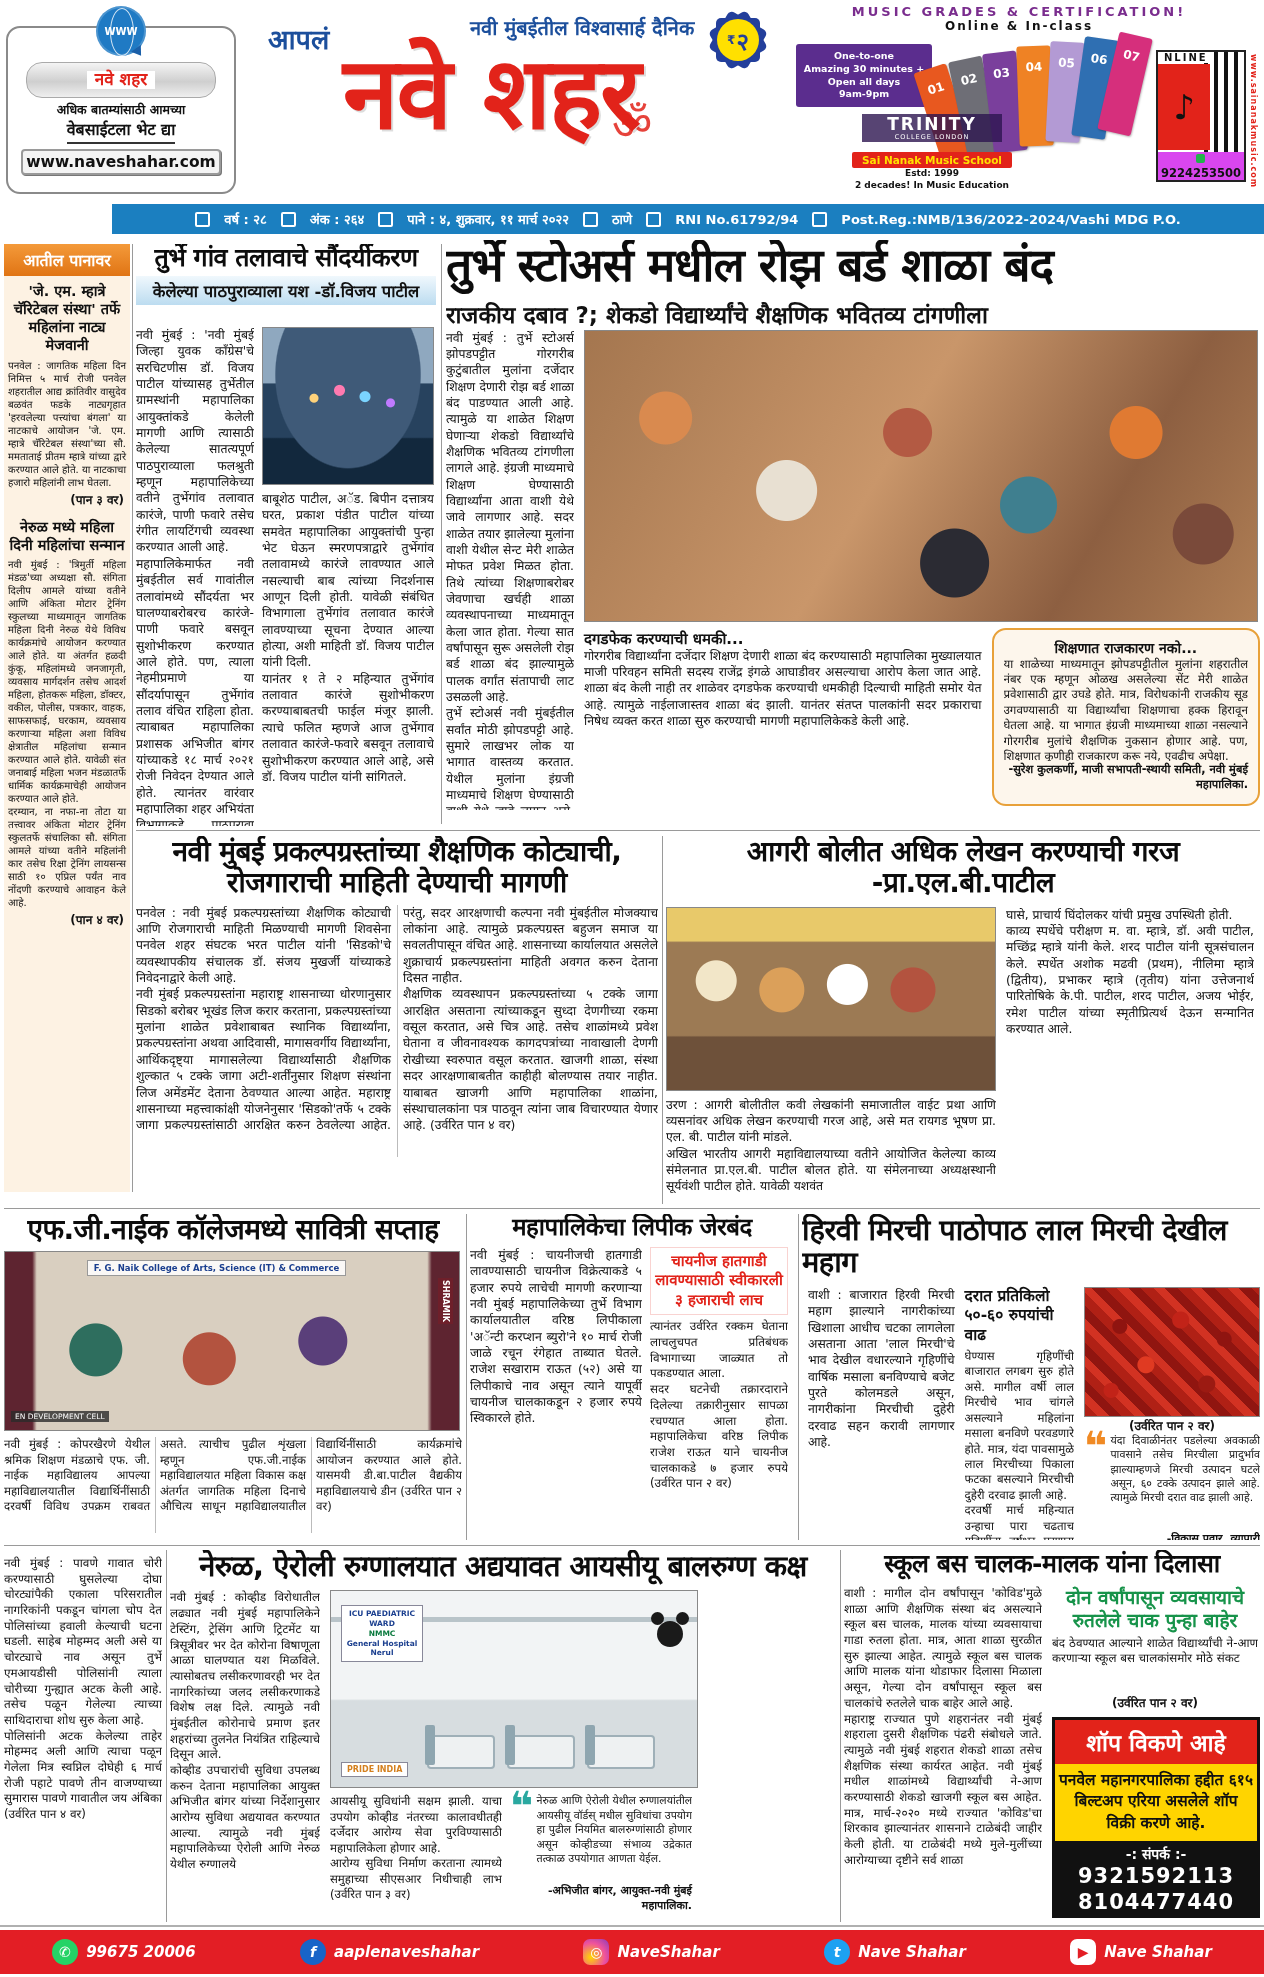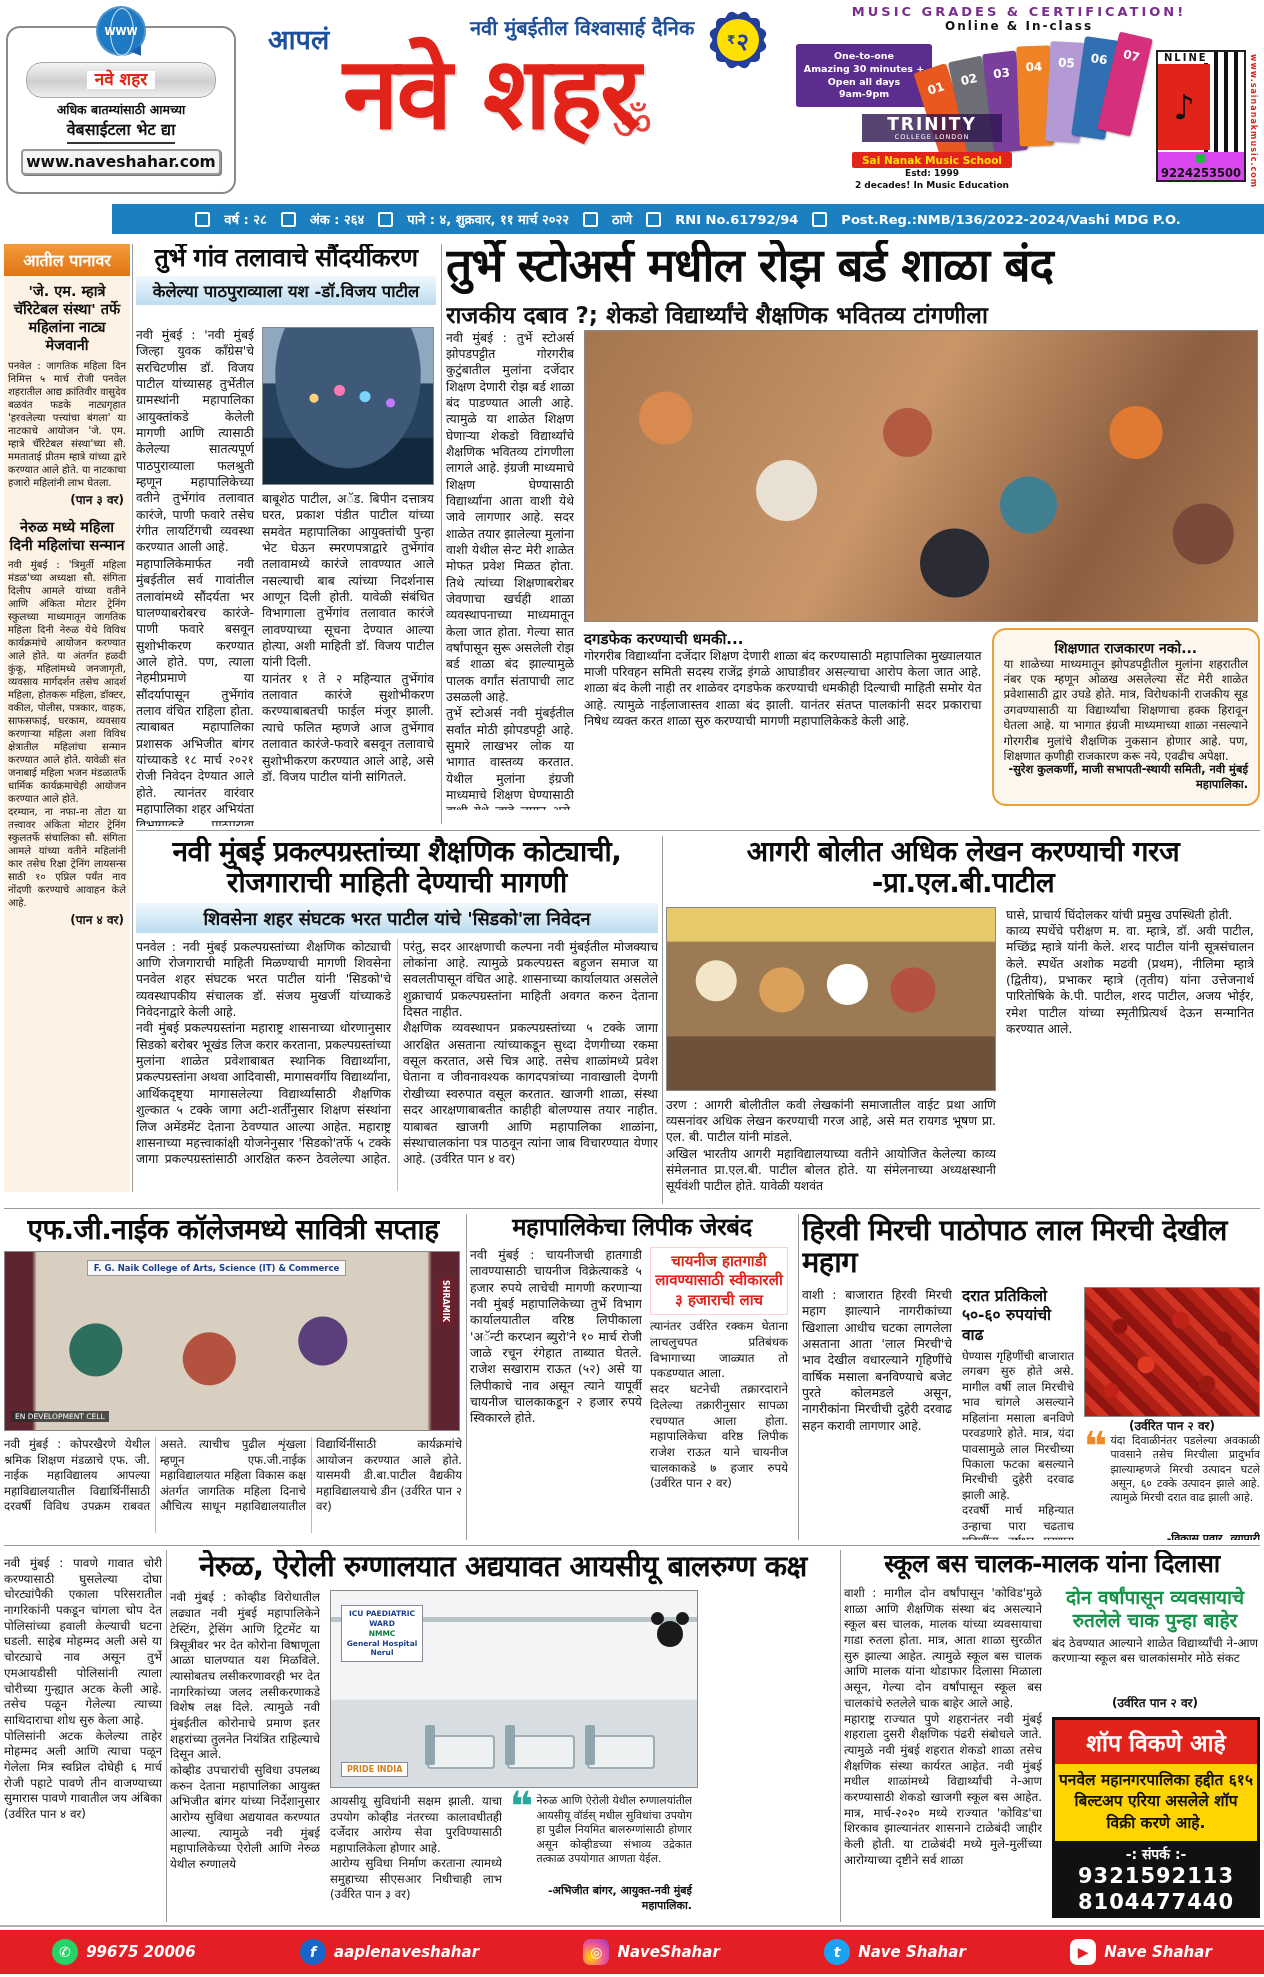--- a/index.html
+++ b/index.html
@@ -263,21 +263,20 @@
             <div class="body" style="font-size:11.6px;height:104px;">या शाळेच्या माध्यमातून झोपडपट्टीतील मुलांना शहरातील नंबर एक म्हणून ओळख असलेल्या सेंट मेरी शाळेत प्रवेशासाठी द्वार उघडे होते. मात्र, विरोधकांनी राजकीय सूड उगवण्यासाठी या विद्यार्थ्यांचा शिक्षणाचा हक्क हिरावून घेतला आहे. या भागात इंग्रजी माध्यमाच्या शाळा नसल्याने गोरगरीब मुलांचे शैक्षणिक नुकसान होणार आहे. पण, शिक्षणात कुणीही राजकारण करू नये, एवढीच अपेक्षा.</div>
             <div class="sign" style="font-size:11.4px;">-सुरेश कुलकर्णी, माजी सभापती-स्थायी समिती, नवी मुंबई महापालिका.</div>
           </div>
         </div>
       </div>
     </div>
   </div>
 
   <div class="abs" style="left:136px;top:836px;width:522px;height:368px;overflow:hidden;">
     <div class="hl" style="font-size:28px;">नवी मुंबई प्रकल्पग्रस्तांच्या शैक्षणिक कोट्याची, रोजगाराची माहिती देण्याची मागणी</div>
-    <div class="subband" style="font-size:18px;margin-top:4px;">शिवसेना शहर संघटक भरत पाटील यांचे 'सिडको'ला निवेदन</div>
     <div class="body" style="margin-top:6px;height:252px;column-count:2;column-gap:12px;column-rule:1px solid #bbb;">पनवेल : नवी मुंबई प्रकल्पग्रस्तांच्या शैक्षणिक कोट्याची आणि रोजगाराची माहिती मिळण्याची मागणी शिवसेना पनवेल शहर संघटक भरत पाटील यांनी 'सिडको'चे व्यवस्थापकीय संचालक डॉ. संजय मुखर्जी यांच्याकडे निवेदनाद्वारे केली आहे.
 नवी मुंबई प्रकल्पग्रस्तांना महाराष्ट्र शासनाच्या धोरणानुसार सिडको बरोबर भूखंड लिज करार करताना, प्रकल्पग्रस्तांच्या मुलांना शाळेत प्रवेशाबाबत स्थानिक विद्यार्थ्यांना, प्रकल्पग्रस्तांना अथवा आदिवासी, मागासवर्गीय विद्यार्थ्यांना, आर्थिकदृष्ट्या मागासलेल्या विद्यार्थ्यांसाठी शैक्षणिक शुल्कात ५ टक्के जागा अटी-शर्तींनुसार शिक्षण संस्थांना लिज अमेंडमेंट देताना ठेवण्यात आल्या आहेत. महाराष्ट्र शासनाच्या महत्त्वाकांक्षी योजनेनुसार 'सिडको'तर्फे ५ टक्के जागा प्रकल्पग्रस्तांसाठी आरक्षित करुन ठेवलेल्या आहेत. परंतु, सदर आरक्षणाची कल्पना नवी मुंबईतील मोजक्याच लोकांना आहे. त्यामुळे प्रकल्पग्रस्त बहुजन समाज या सवलतीपासून वंचित आहे. शासनाच्या कार्यालयात असलेले शुक्राचार्य प्रकल्पग्रस्तांना माहिती अवगत करुन देताना दिसत नाहीत.
 शैक्षणिक व्यवस्थापन प्रकल्पग्रस्तांच्या ५ टक्के जागा आरक्षित असताना त्यांच्याकडून सुध्दा देणगीच्या रकमा वसूल करतात, असे चित्र आहे. तसेच शाळांमध्ये प्रवेश घेताना व जीवनावश्यक कागदपत्रांच्या नावाखाली देणगी रोखीच्या स्वरुपात वसूल करतात. खाजगी शाळा, संस्था सदर आरक्षणाबाबतीत काहीही बोलण्यास तयार नाहीत. याबाबत खाजगी आणि महापालिका शाळांना, संस्थाचालकांना पत्र पाठवून त्यांना जाब विचारण्यात येणार आहे.  (उर्वरित पान ४ वर)</div>
   </div>
 
   <div class="abs" style="left:666px;top:836px;width:594px;height:368px;overflow:hidden;">
     <div class="hl" style="font-size:28px;">आगरी बोलीत अधिक लेखन करण्याची गरज -प्रा.एल.बी.पाटील</div>
     <div style="display:flex;gap:10px;margin-top:8px;">
       <div style="width:330px;">
         <div class="photo art-group" style="width:328px;height:182px;"></div>
@@ -306,21 +305,21 @@
       <div style="width:138px;">
         <div class="alertbox">चायनीज हातगाडी लावण्यासाठी स्वीकारली ३ हजाराची लाच</div>
         <div class="body" style="height:190px;margin-top:4px;font-size:11.8px;">त्यानंतर उर्वरित रक्कम घेताना लाचलुचपत प्रतिबंधक विभागाच्या जाळ्यात तो पकडण्यात आला.
 सदर घटनेची तक्रारदाराने दिलेल्या तक्रारीनुसार सापळा रचण्यात आला होता. महापालिकेचा वरिष्ठ लिपीक राजेश राऊत याने चायनीज चालकाकडे ७ हजार रुपये  (उर्वरित पान २ वर)</div>
       </div>
     </div>
   </div>
 
   <div class="abs" style="left:802px;top:1214px;width:458px;height:326px;overflow:hidden;">
     <div class="hl" style="font-size:29px;text-align:left;">हिरवी मिरची पाठोपाठ लाल मिरची देखील महाग</div>
-    <div style="display:flex;gap:10px;margin-top:8px;">
+    <div style="display:flex;gap:10px;margin-top:8px;margin-left:6px;">
       <div class="body" style="width:150px;height:276px;">वाशी : बाजारात हिरवी मिरची महाग झाल्याने नागरीकांच्या खिशाला आधीच चटका लागलेला असताना आता 'लाल मिरची'चे भाव देखील वधारल्याने गृहिणींचे वार्षिक मसाला बनविण्याचे बजेट पुरते कोलमडले असून, नागरीकांना मिरचीची दुहेरी दरवाढ सहन करावी लागणार आहे.</div>
       <div style="width:112px;">
         <div style="font-weight:800;font-size:15.5px;line-height:1.25;">दरात प्रतिकिलो ५०-६० रुपयांची वाढ</div>
         <div class="body" style="height:212px;margin-top:4px;font-size:11.6px;">घेण्यास गृहिणींची बाजारात लगबग सुरु होते असे. मागील वर्षी लाल मिरचीचे भाव चांगले असल्याने महिलांना मसाला बनविणे परवडणारे होते. मात्र, यंदा पावसामुळे लाल मिरचीच्या पिकाला फटका बसल्याने मिरचीची दुहेरी दरवाढ झाली आहे.
 दरवर्षी मार्च महिन्यात उन्हाचा पारा चढताच गृहिणींना वर्षभर पुरणारा मसाला बनविण्याचे वेध लागतात. त्यामुळे मसाला बनविण्यासाठी लाल मिरची खरेदी करण्याची लगबग सुरु होते.</div>
       </div>
       <div style="width:176px;">
         <div class="photo art-chili" style="width:174px;height:128px;"></div>
         <div class="more" style="font-size:12px;">(उर्वरित पान २ वर)</div>
         <div style="display:flex;gap:3px;">

